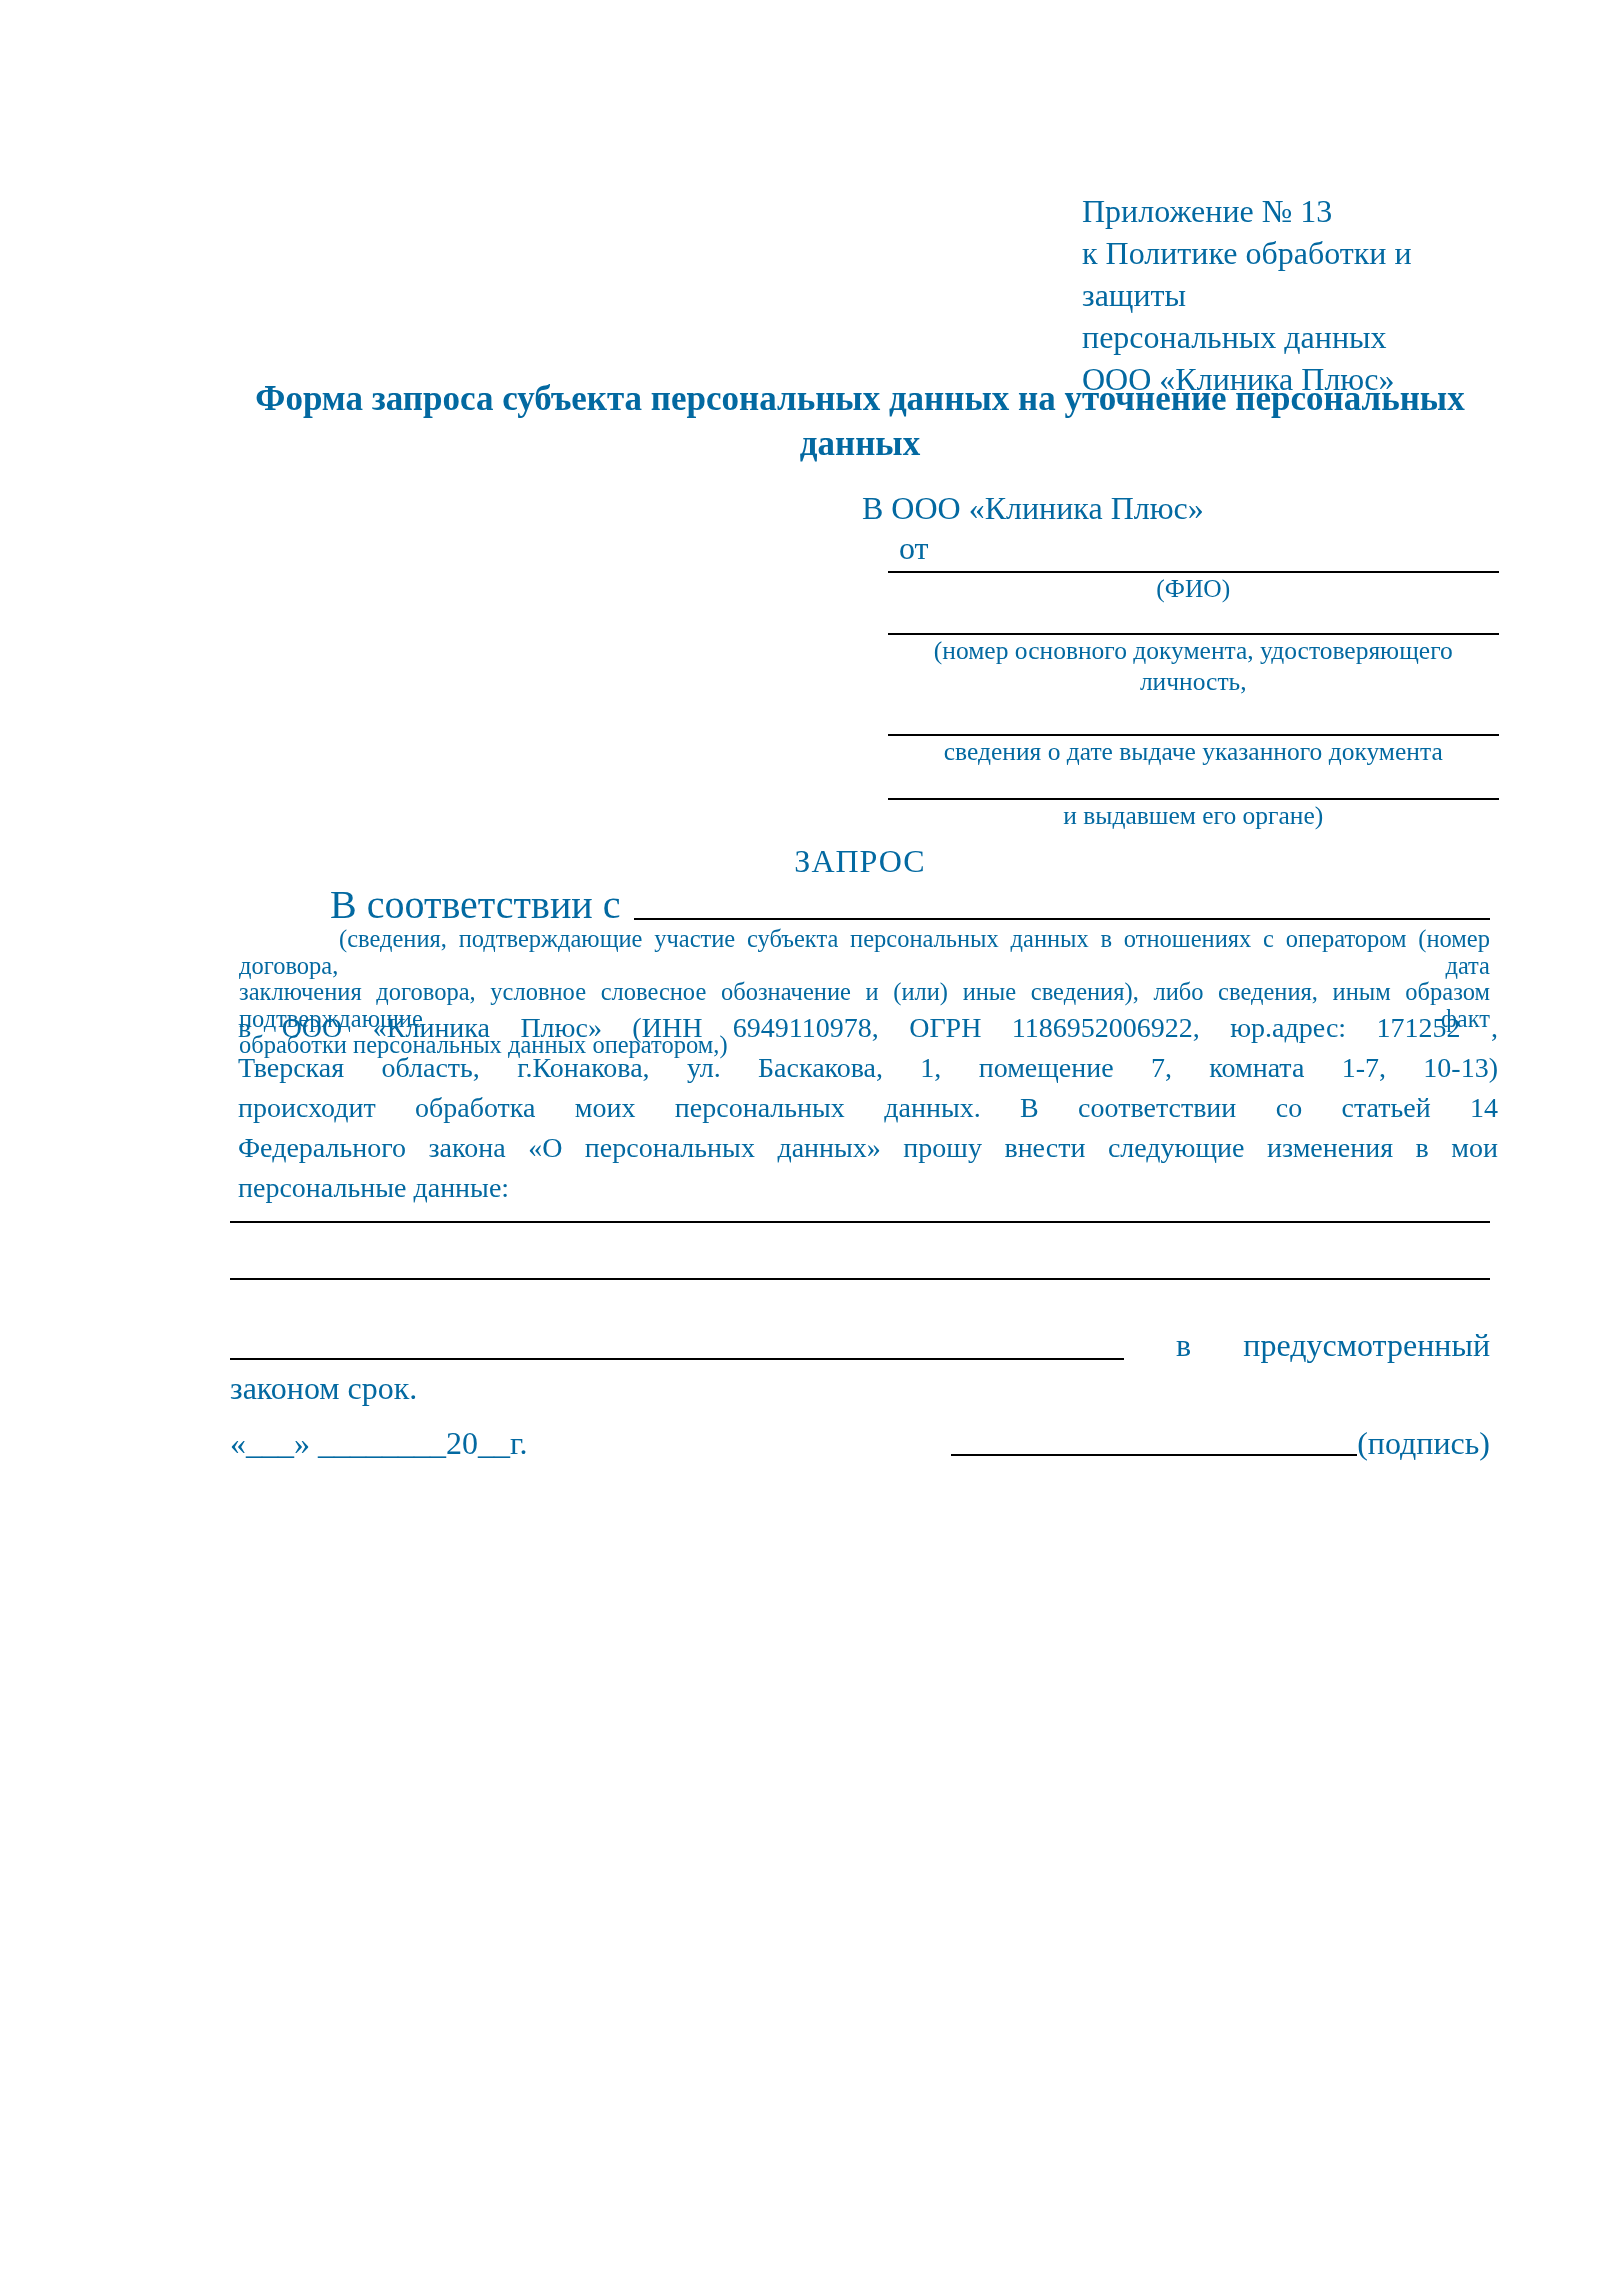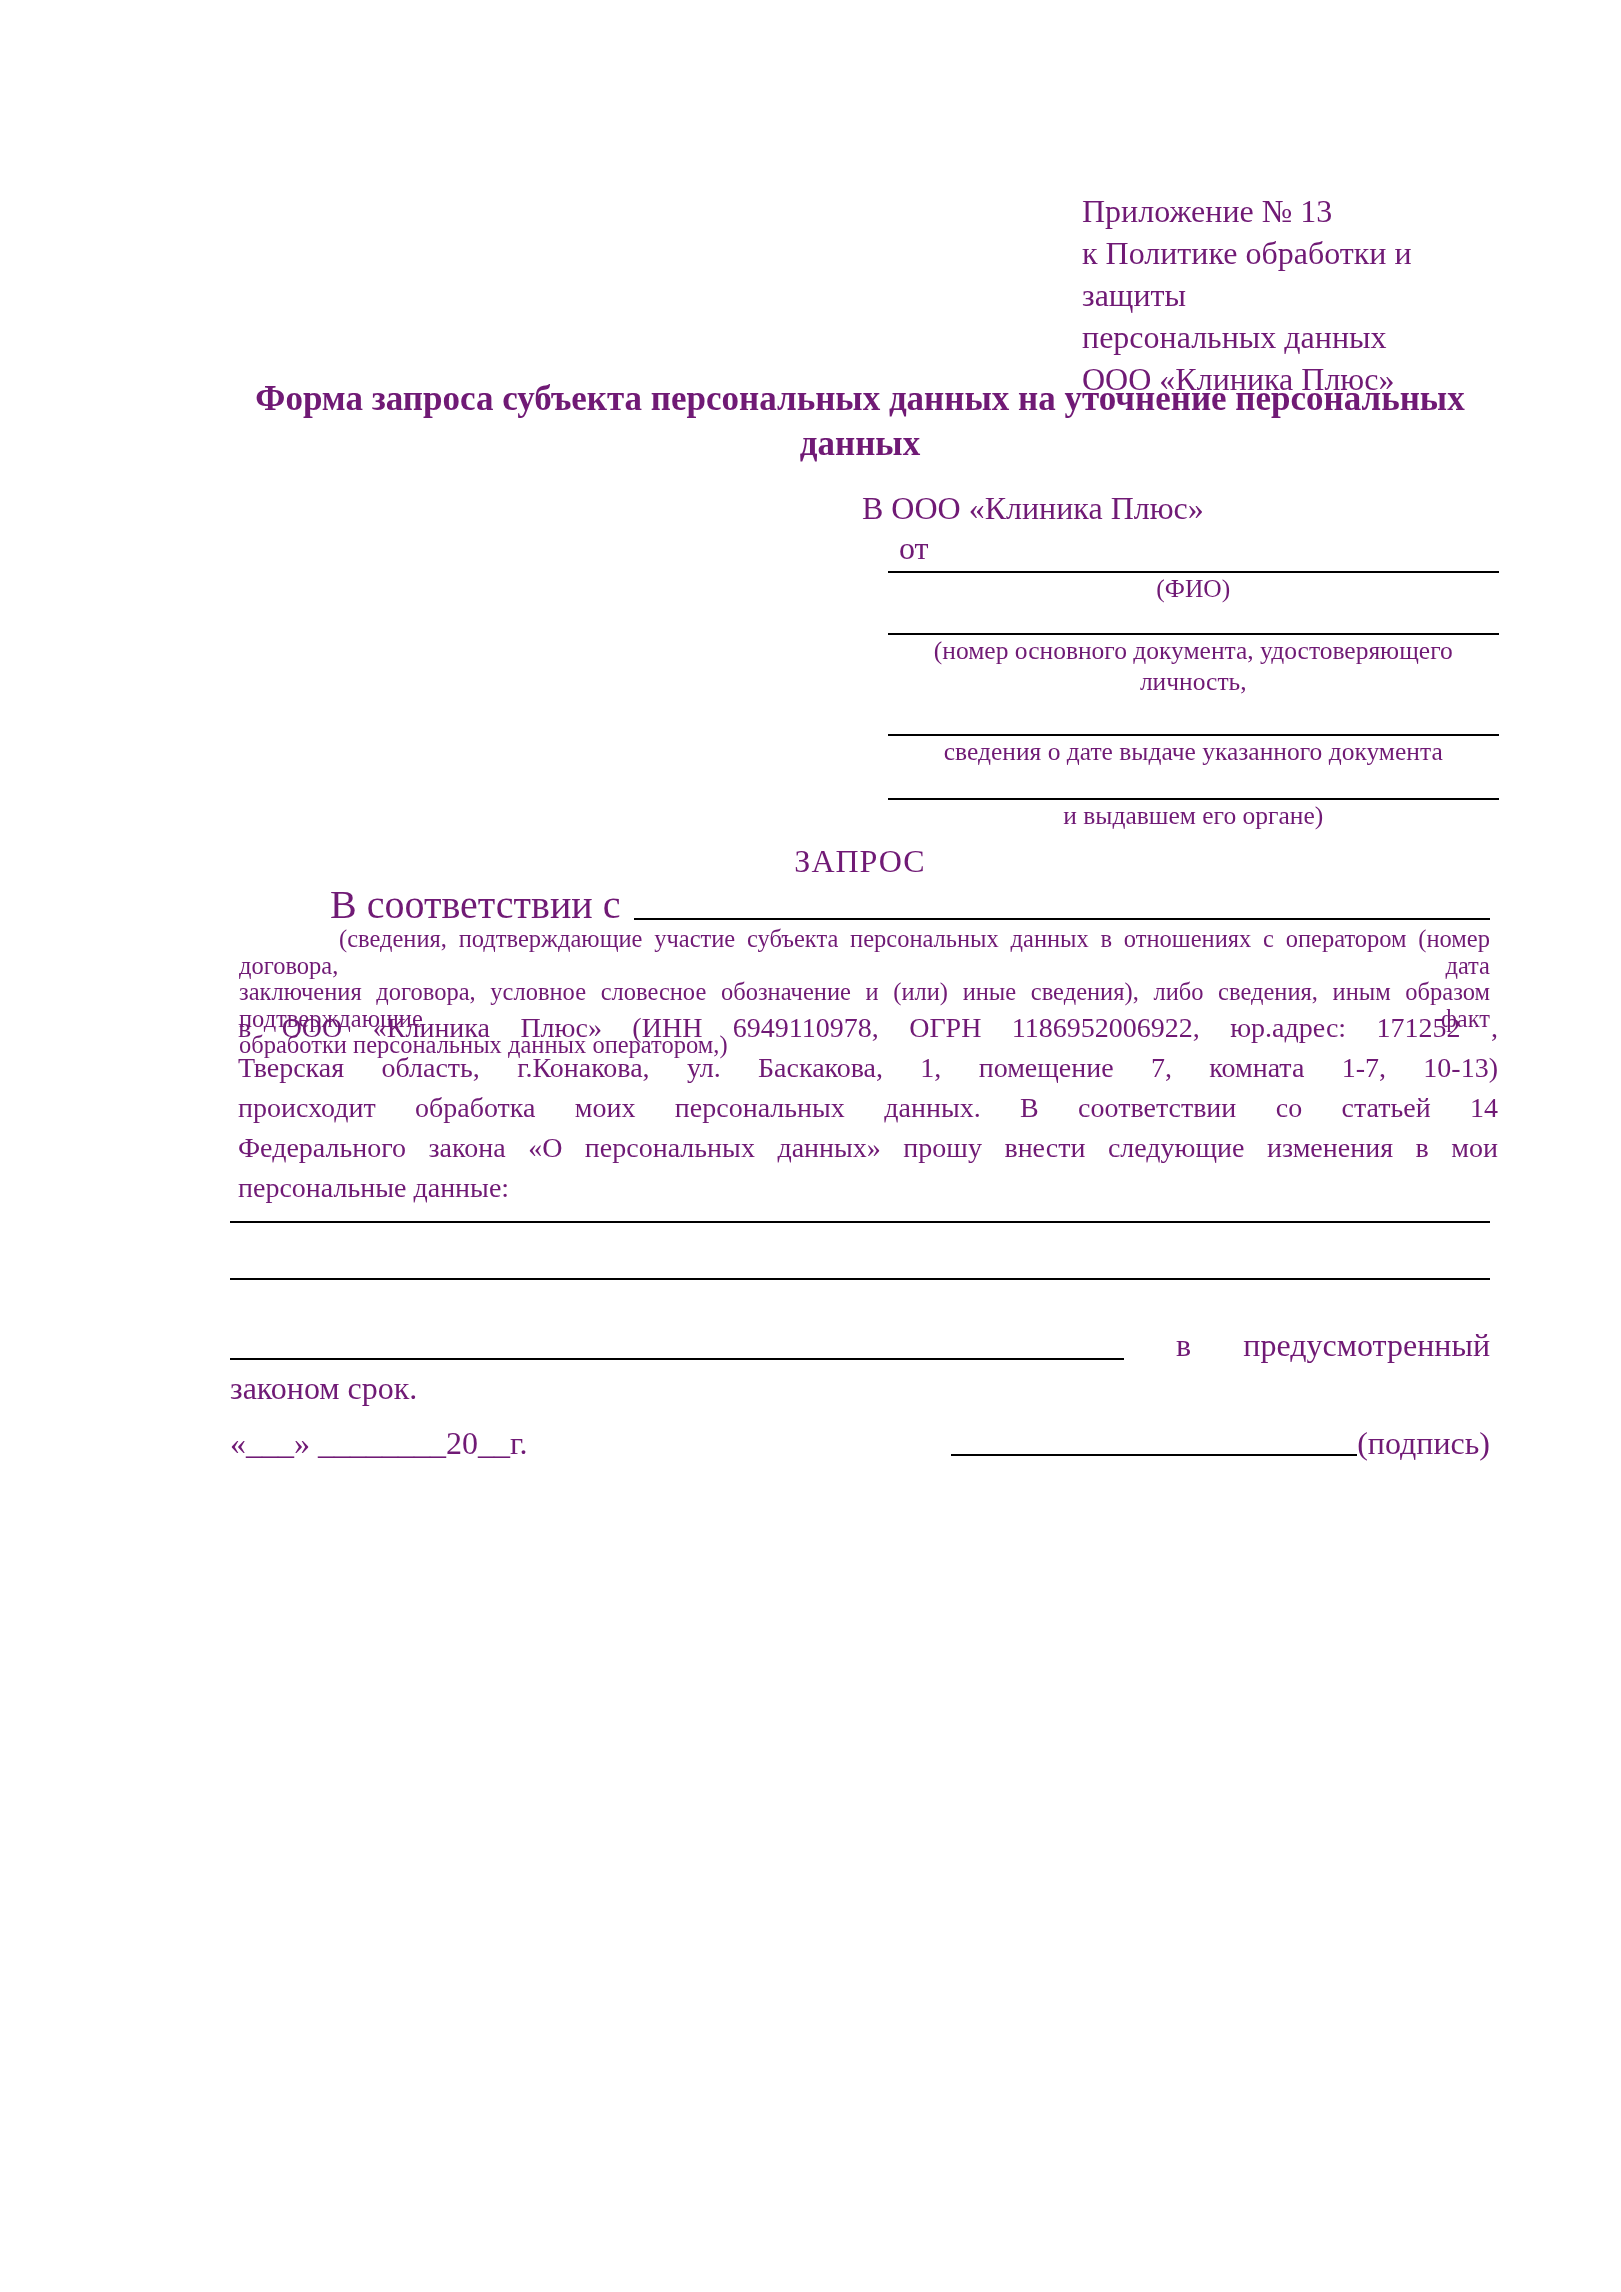--- a/index.html
+++ b/index.html
@@ -1,19 +1,19 @@
 <!DOCTYPE html>
 <html><head>
 <meta charset="utf-8">
 <style>
   html,body{margin:0;padding:0;background:#ffffff;}
   .page{
     position:relative;
     width:1621px;height:2293px;
-    background:#ffffff;color:#701a75;
+    background:#ffffff;color:#0369a1;
     font-family:"Liberation Serif","DejaVu Serif",serif;
     overflow:hidden;
   }
   .abs{position:absolute;}
 
   
   .appendix{left:1082px;top:190px;width:431px;font-size:32px;line-height:42px;}
 
   
   .doc-title{left:230px;top:376px;width:1260px;margin:0;

